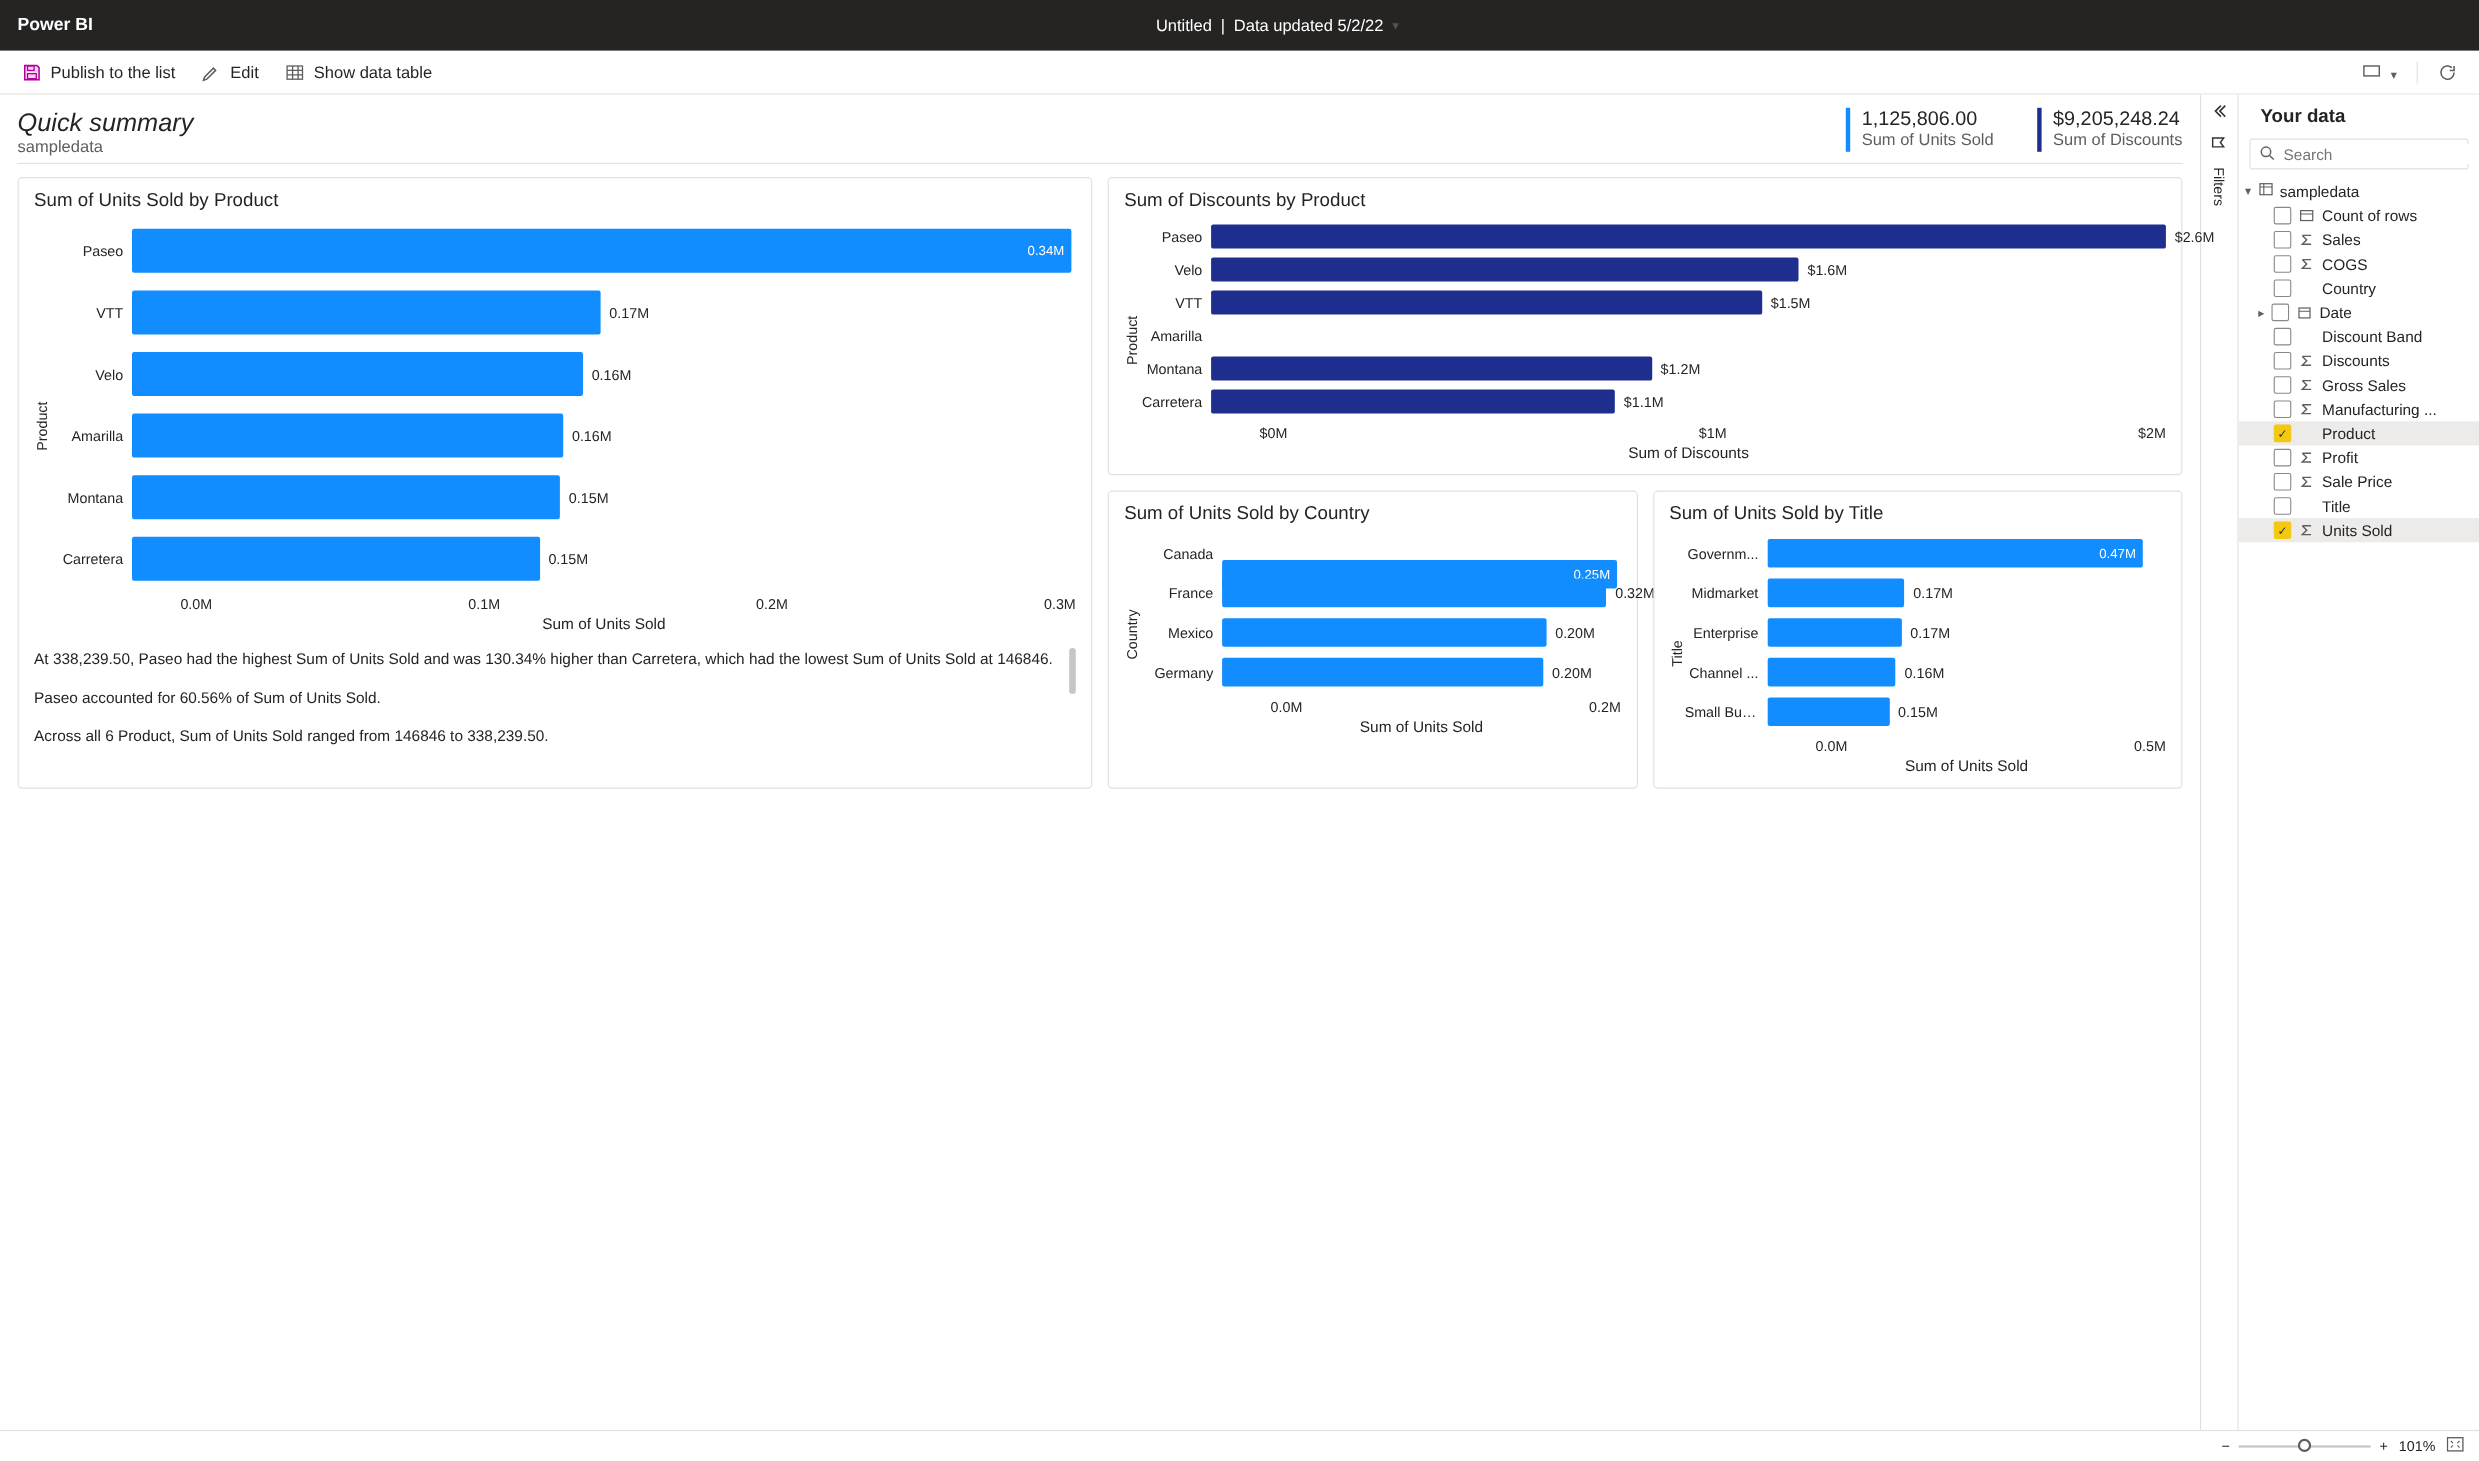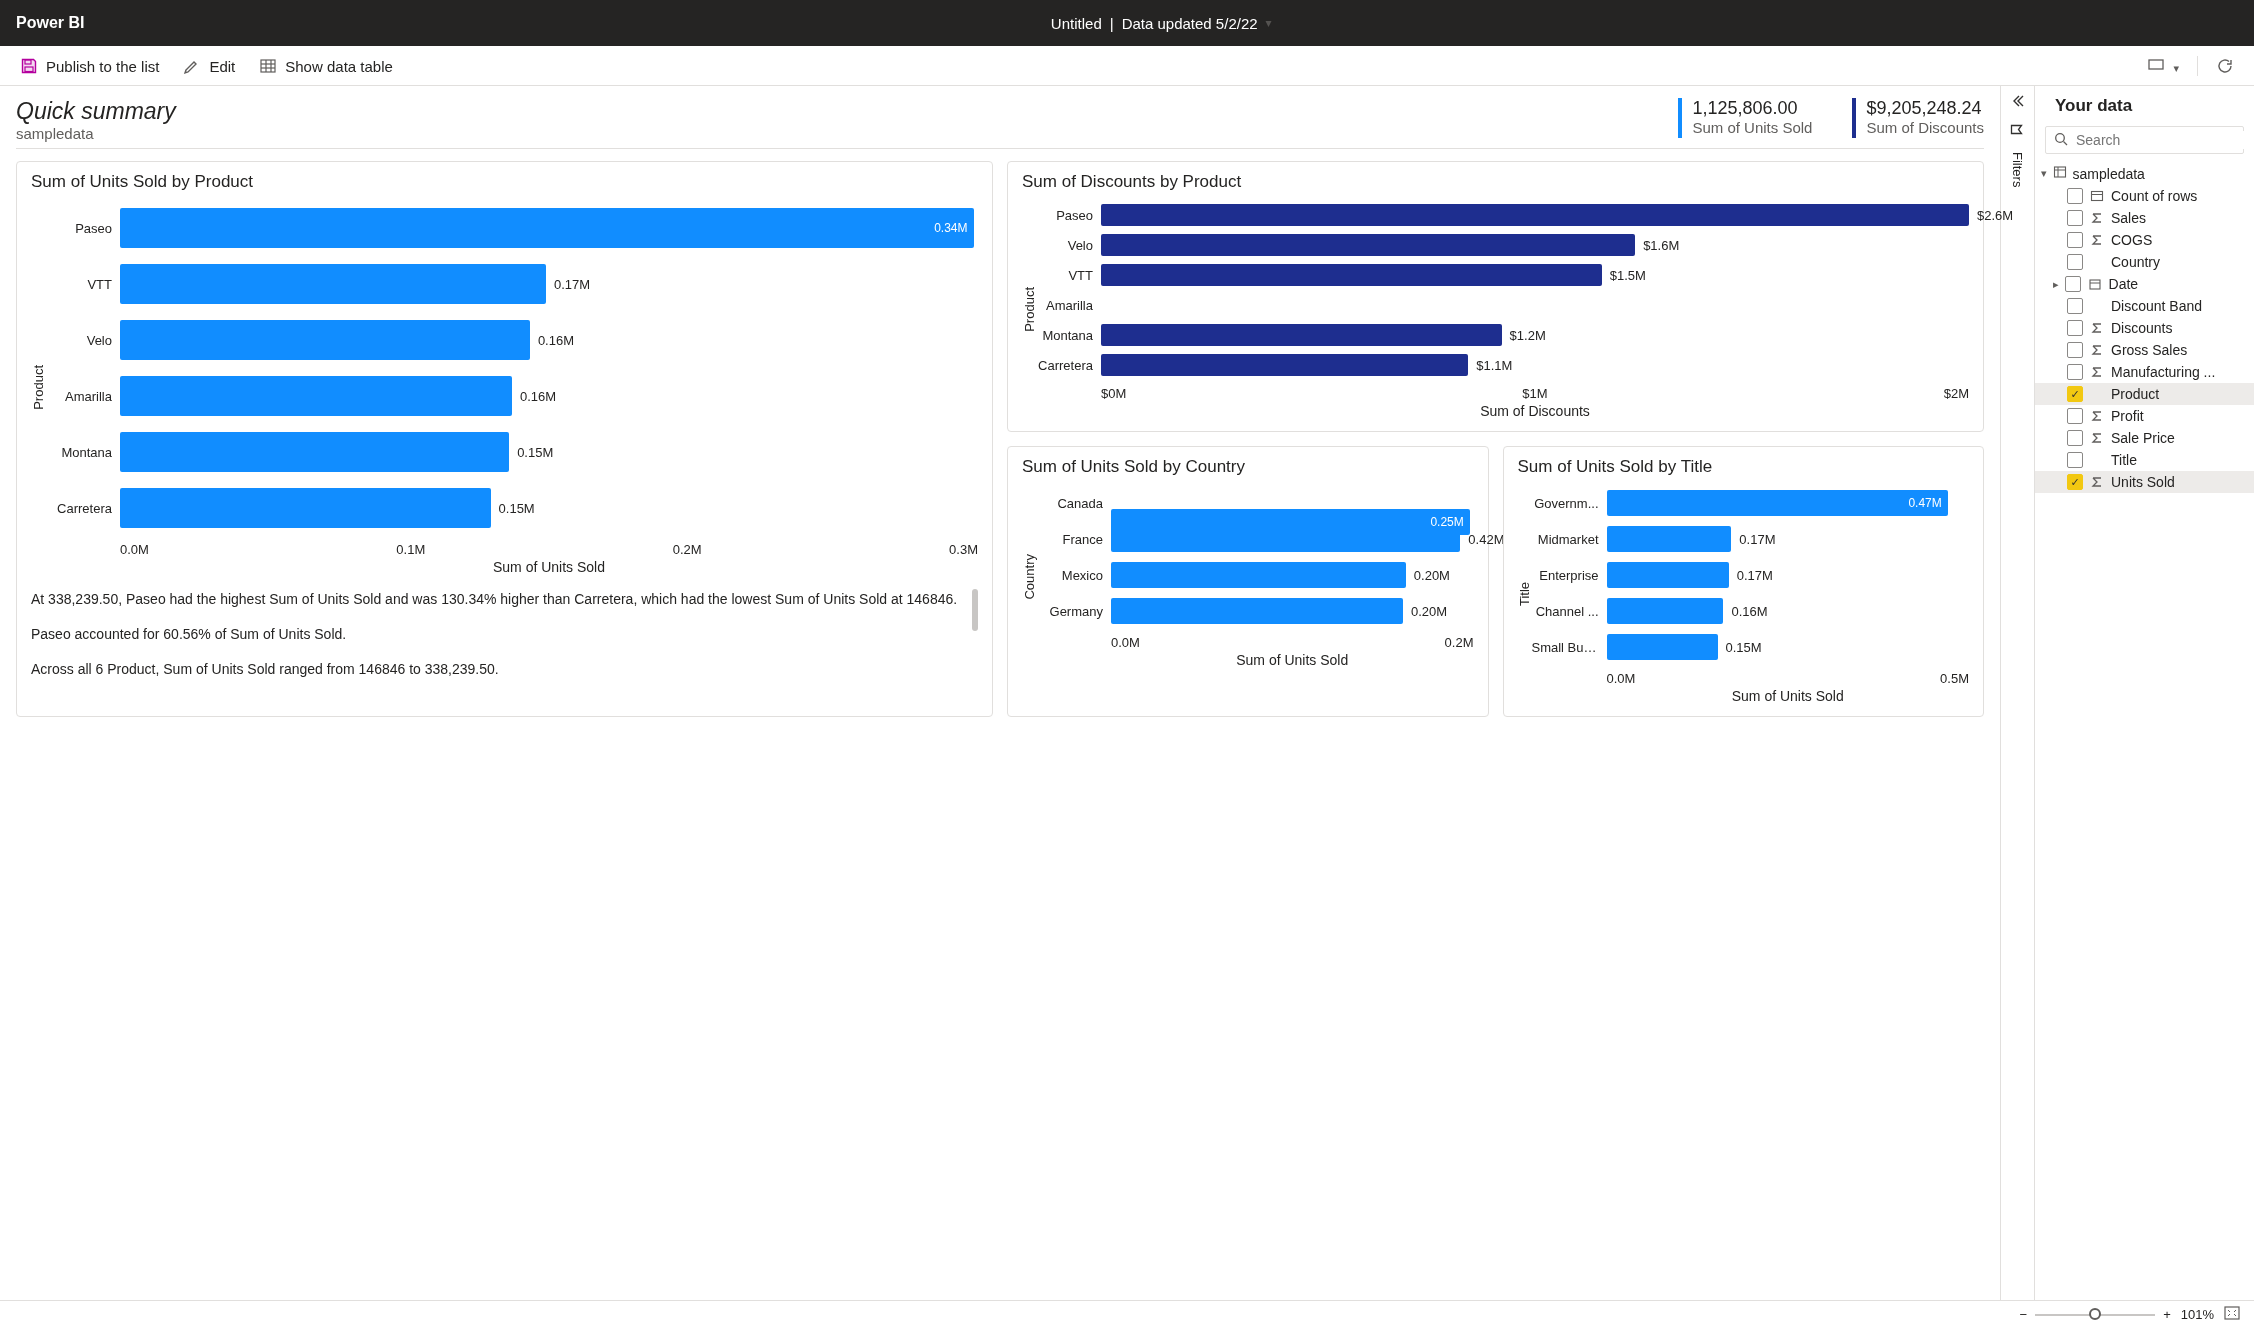--- a/index.html
+++ b/index.html
@@ -136,21 +136,21 @@
   .brow .bar{
     height:100%;
     background:var(--blue);
     border-radius:2px;
     display:flex;align-items:center;justify-content:flex-end;
     padding-right:6px;color:#fff;font-size:12px;
     flex-shrink:0;
   }
   .brow .bar.dark{background:var(--dark-blue);}
   .brow .outlbl{font-size:13px;color:var(--text);padding-left:8px;}
-  .xaxis{display:flex;font-size:13px;padding-left:0;color:var(--text);margin-top:6px;}
+  .xaxis{display:flex;font-size:13px;padding-left:0;color:var(--text);margin-top:6px;gap:44px;}
   .xaxis .spacer{}
   .xaxis .ticks{flex:1;display:flex;justify-content:space-between;}
   .xlabel{text-align:center;font-size:14px;margin-top:2px;}
   
   .insights{font-size:14px;line-height:1.5;margin-top:14px;position:relative;padding-right:14px;}
   .insights p{margin:0 0 14px 0;}
   .insights .scroll-thumb{position:absolute;right:0;top:0;width:6px;height:42px;background:#C8C6C4;border-radius:3px;}
   
   .footer{
     height:28px;border-top:1px solid var(--border);
@@ -391,21 +391,21 @@
                 <div class="brow" style="height:36px;">
                   <div class="cat" style="width:75px;">Canada</div>
                   <div class="track" style="height:26px;margin-top:37px;">
                     <div class="bar" style="width:98.97160000000001%;">0.25M</div>
                   </div>
                 </div>
                 <div class="brow" style="height:36px;">
                   <div class="cat" style="width:75px;">France</div>
                   <div class="track" style="height:26px;">
                     <div class="bar" style="width:96.3728%;"></div>
-                    <span class="outlbl">0.42M</span>
+                    <span class="outlbl">0.32M</span>
                   </div>
                 </div>
                 <div class="brow" style="height:36px;">
                   <div class="cat" style="width:75px;">Mexico</div>
                   <div class="track" style="height:26px;">
                     <div class="bar" style="width:81.33%;"></div>
                     <span class="outlbl">0.20M</span>
                   </div>
                 </div>
                 <div class="brow" style="height:36px;">

